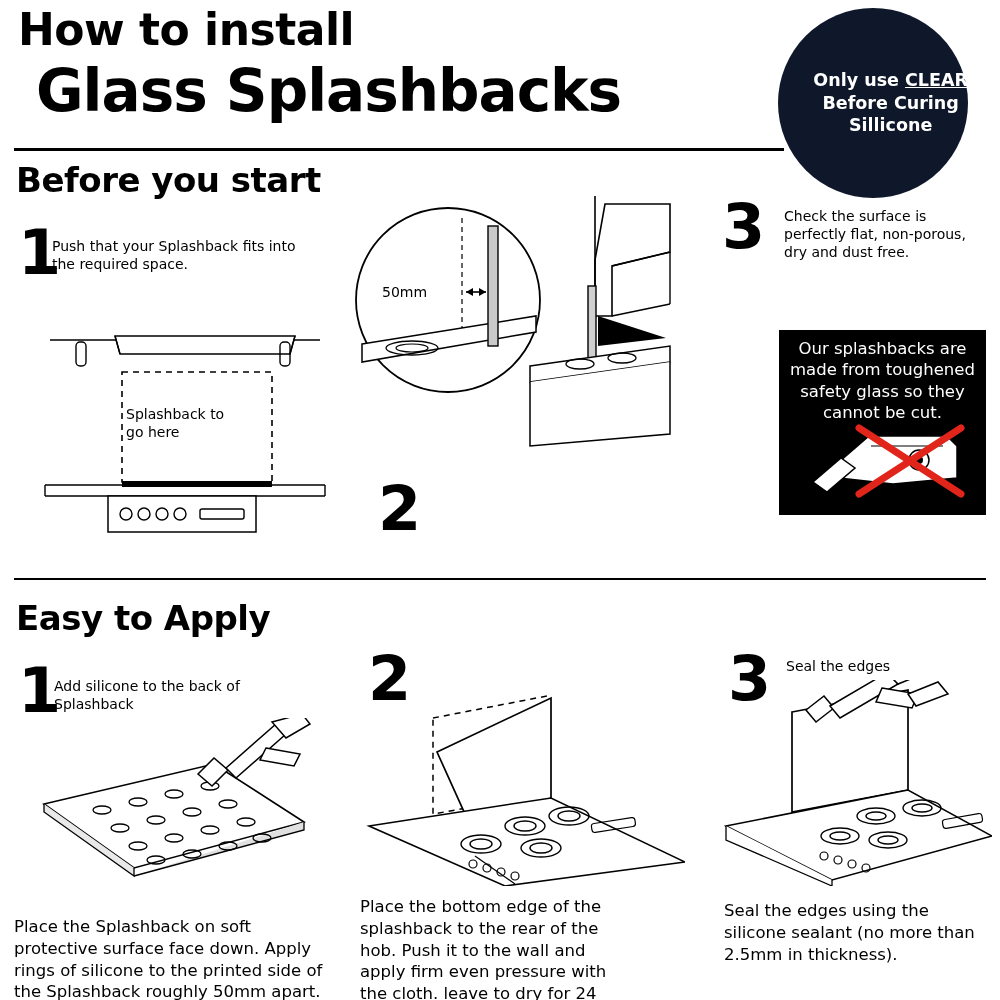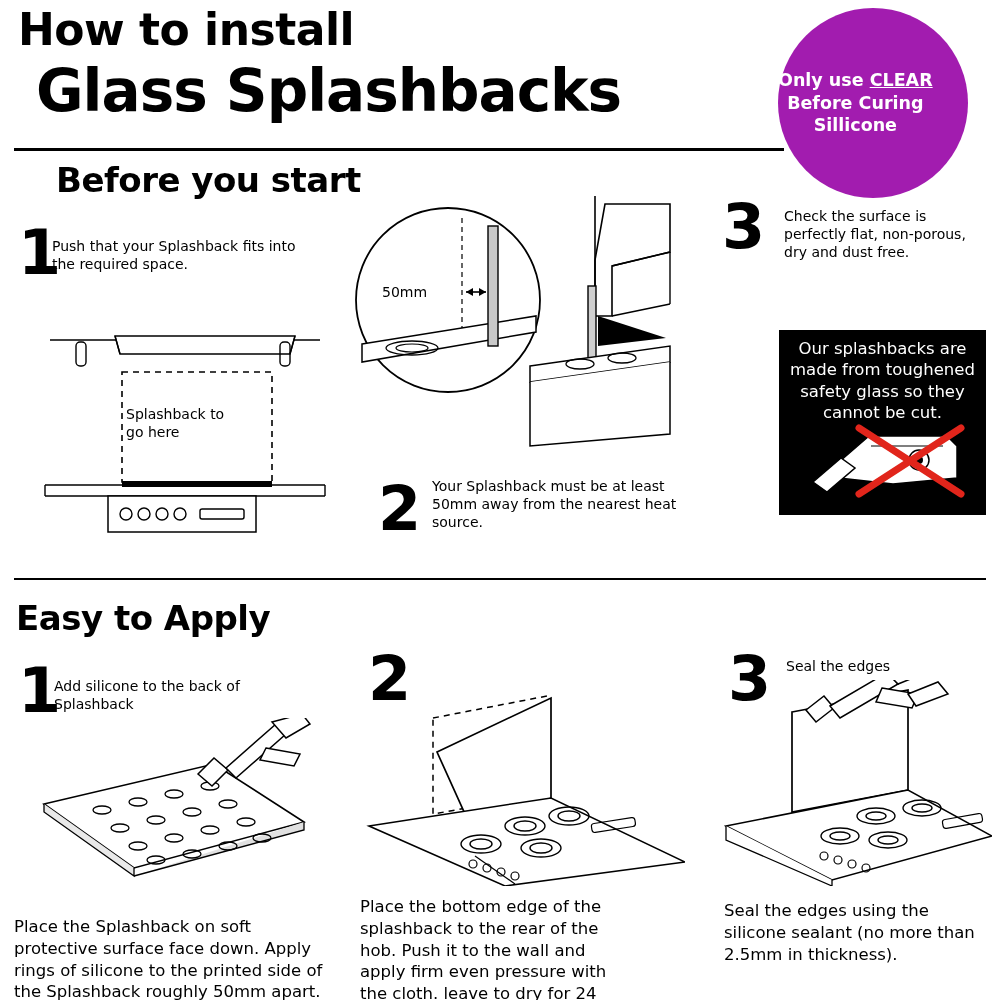--- a/index.html
+++ b/index.html
@@ -25,35 +25,35 @@
     line-height:1;
   }
   .header-rule{
     position:absolute;left:14px;top:148px;width:770px;height:3px;background:#000;
   }
 
   
   .badge{
     position:absolute;left:778px;top:8px;width:190px;height:190px;
     border-radius:50%;
-    background:#a21caf;
-    display:flex;align-items:center;justify-content:flex-start;
+    background:#0f172a;
+    display:flex;align-items:center;justify-content:flex-end;
     text-align:center;
   }
   .badge-text{
     font-size:17.5px;font-weight:bold;line-height:1.28;color:#fff;
     font-family:"DejaVu Sans", sans-serif;
   }
   .badge-text u{text-decoration:underline;}
 
   
   .sec-head{
     position:absolute;font-size:34px;font-weight:bold;letter-spacing:-0.5px;
   }
-  #sec-before{left:16px;top:160px;margin-left:40px;}
+  #sec-before{left:16px;top:160px;}
   #sec-easy{left:16px;top:598px;}
 
   .divider{
     position:absolute;left:14px;top:578px;width:972px;height:2px;background:#000;
   }
 
   
   .num{
     position:absolute;font-size:62px;font-weight:bold;line-height:1;
   }
@@ -120,21 +120,20 @@
     <circle cx="86" cy="194" r="6" fill="none" stroke="#000" stroke-width="1.4"></circle>
     <circle cx="104" cy="194" r="6" fill="none" stroke="#000" stroke-width="1.4"></circle>
     <circle cx="122" cy="194" r="6" fill="none" stroke="#000" stroke-width="1.4"></circle>
     <circle cx="140" cy="194" r="6" fill="none" stroke="#000" stroke-width="1.4"></circle>
     <rect x="160" y="189" width="44" height="10" rx="2" fill="none" stroke="#000" stroke-width="1.4"></rect>
     <rect x="82" y="161" width="150" height="6" fill="#000"></rect>
   </svg>
   <div class="stext" style="left:126px;top:405px;width:120px;text-align:left;line-height:1.3;">Splashback to go here</div>
 
   <div class="num" style="left:378px;top:478px;">2</div>
-  <div class="stext" style="left:432px;top:478px;width:250px;">Your Splashback must be at least 50mm away from the nearest heat source.</div>
 
   <svg class="art" style="left:350px;top:196px;" width="330" height="280" viewBox="0 0 330 280">
 
     <path d="M255,8 L320,8 L320,56 L262,70 L262,120 L245,120 L245,64 Z" fill="#fff" stroke="#000" stroke-width="1.6"></path>
     <path d="M262,70 L320,56" stroke="#000" stroke-width="1.4" fill="none"></path>
     <path d="M262,120 L320,108" stroke="#000" stroke-width="1.4" fill="none"></path>
     <path d="M320,56 L320,108" stroke="#000" stroke-width="1.4" fill="none"></path>
 
     <path d="M245,0 L245,180" stroke="#000" stroke-width="1.6" fill="none"></path>
 

